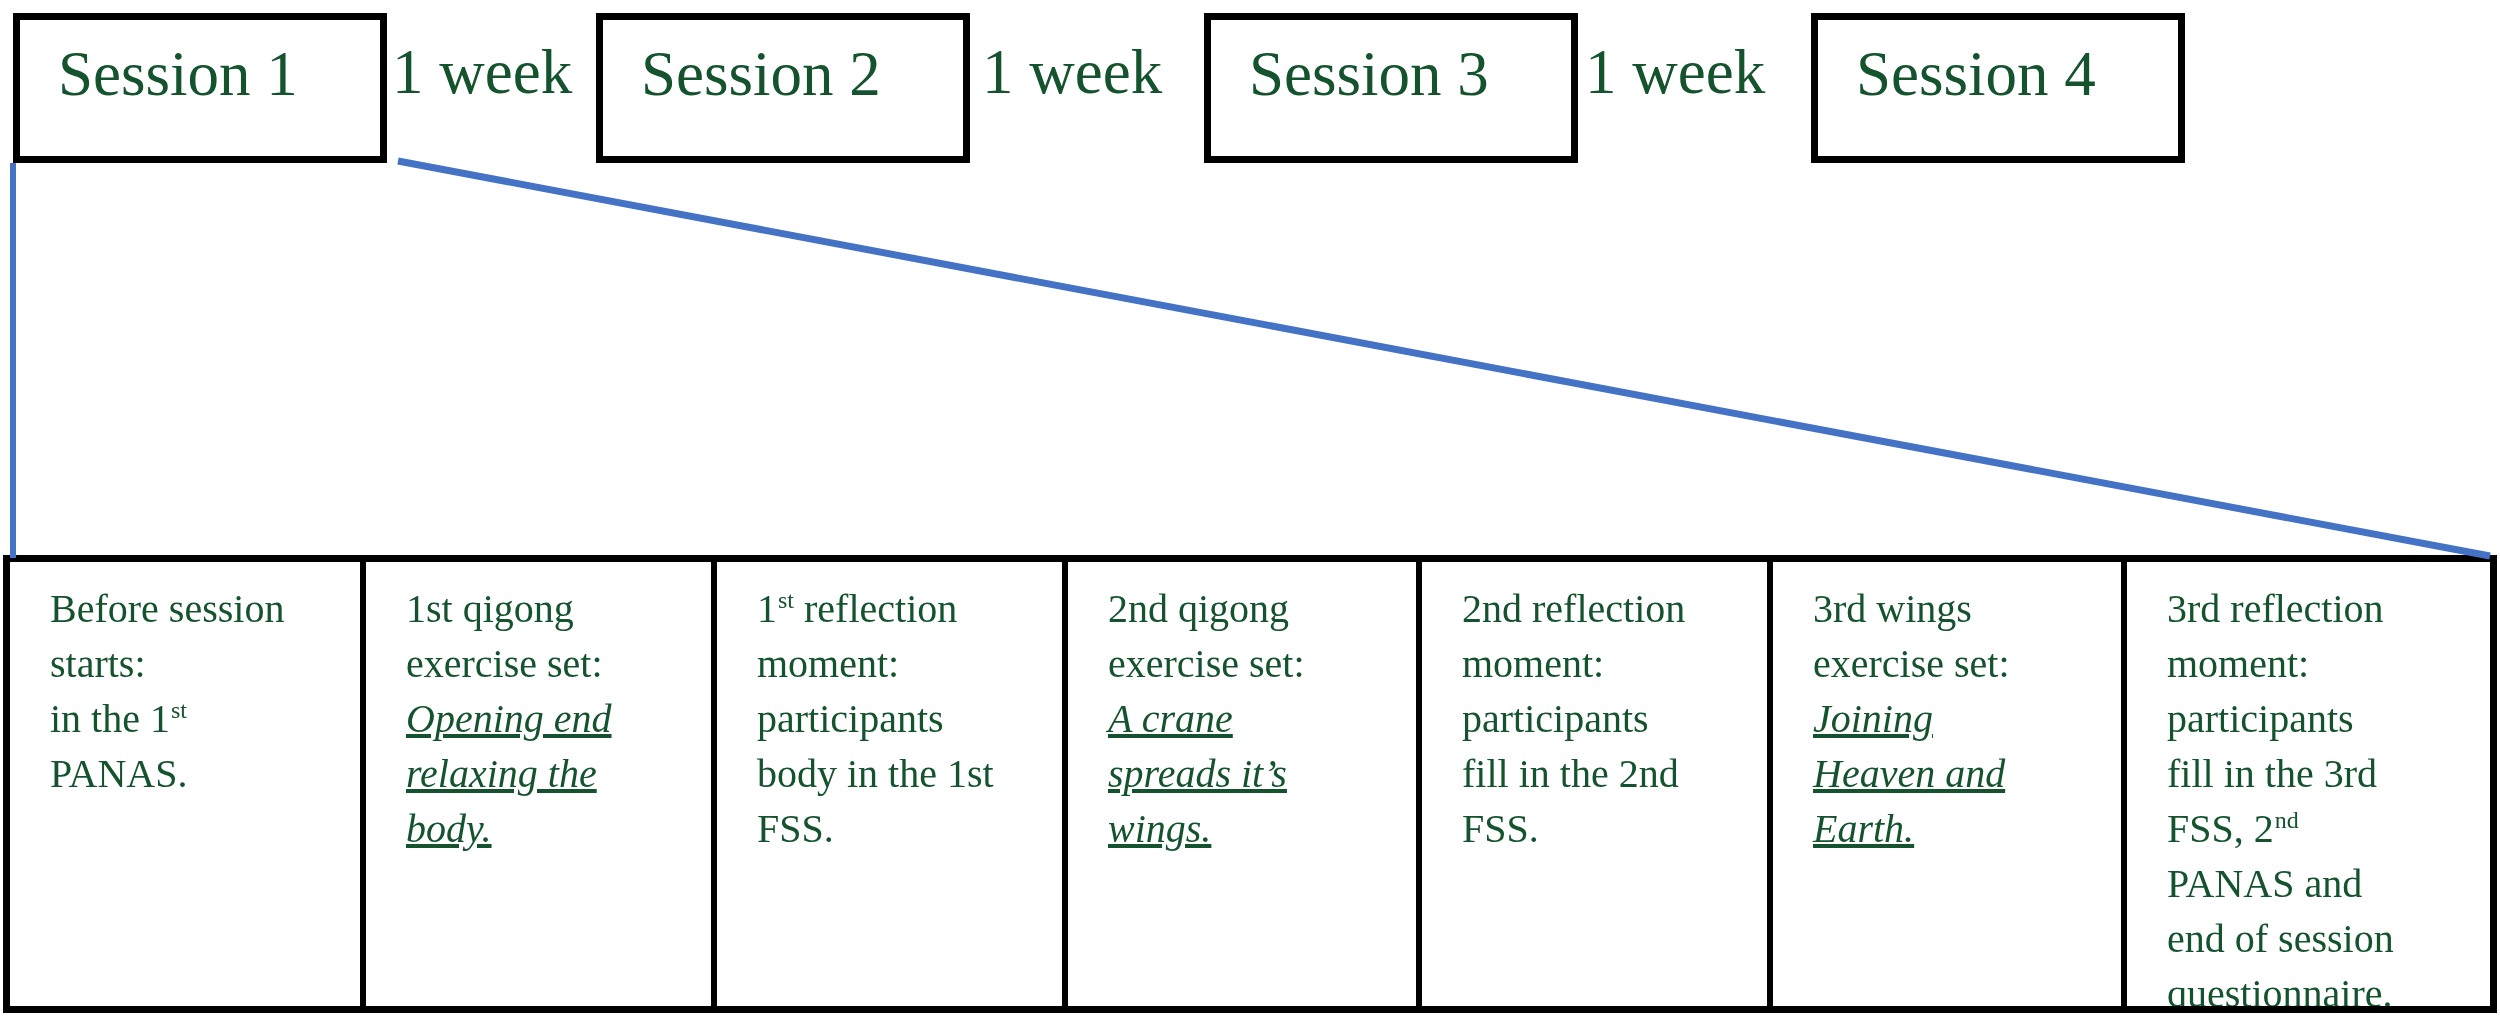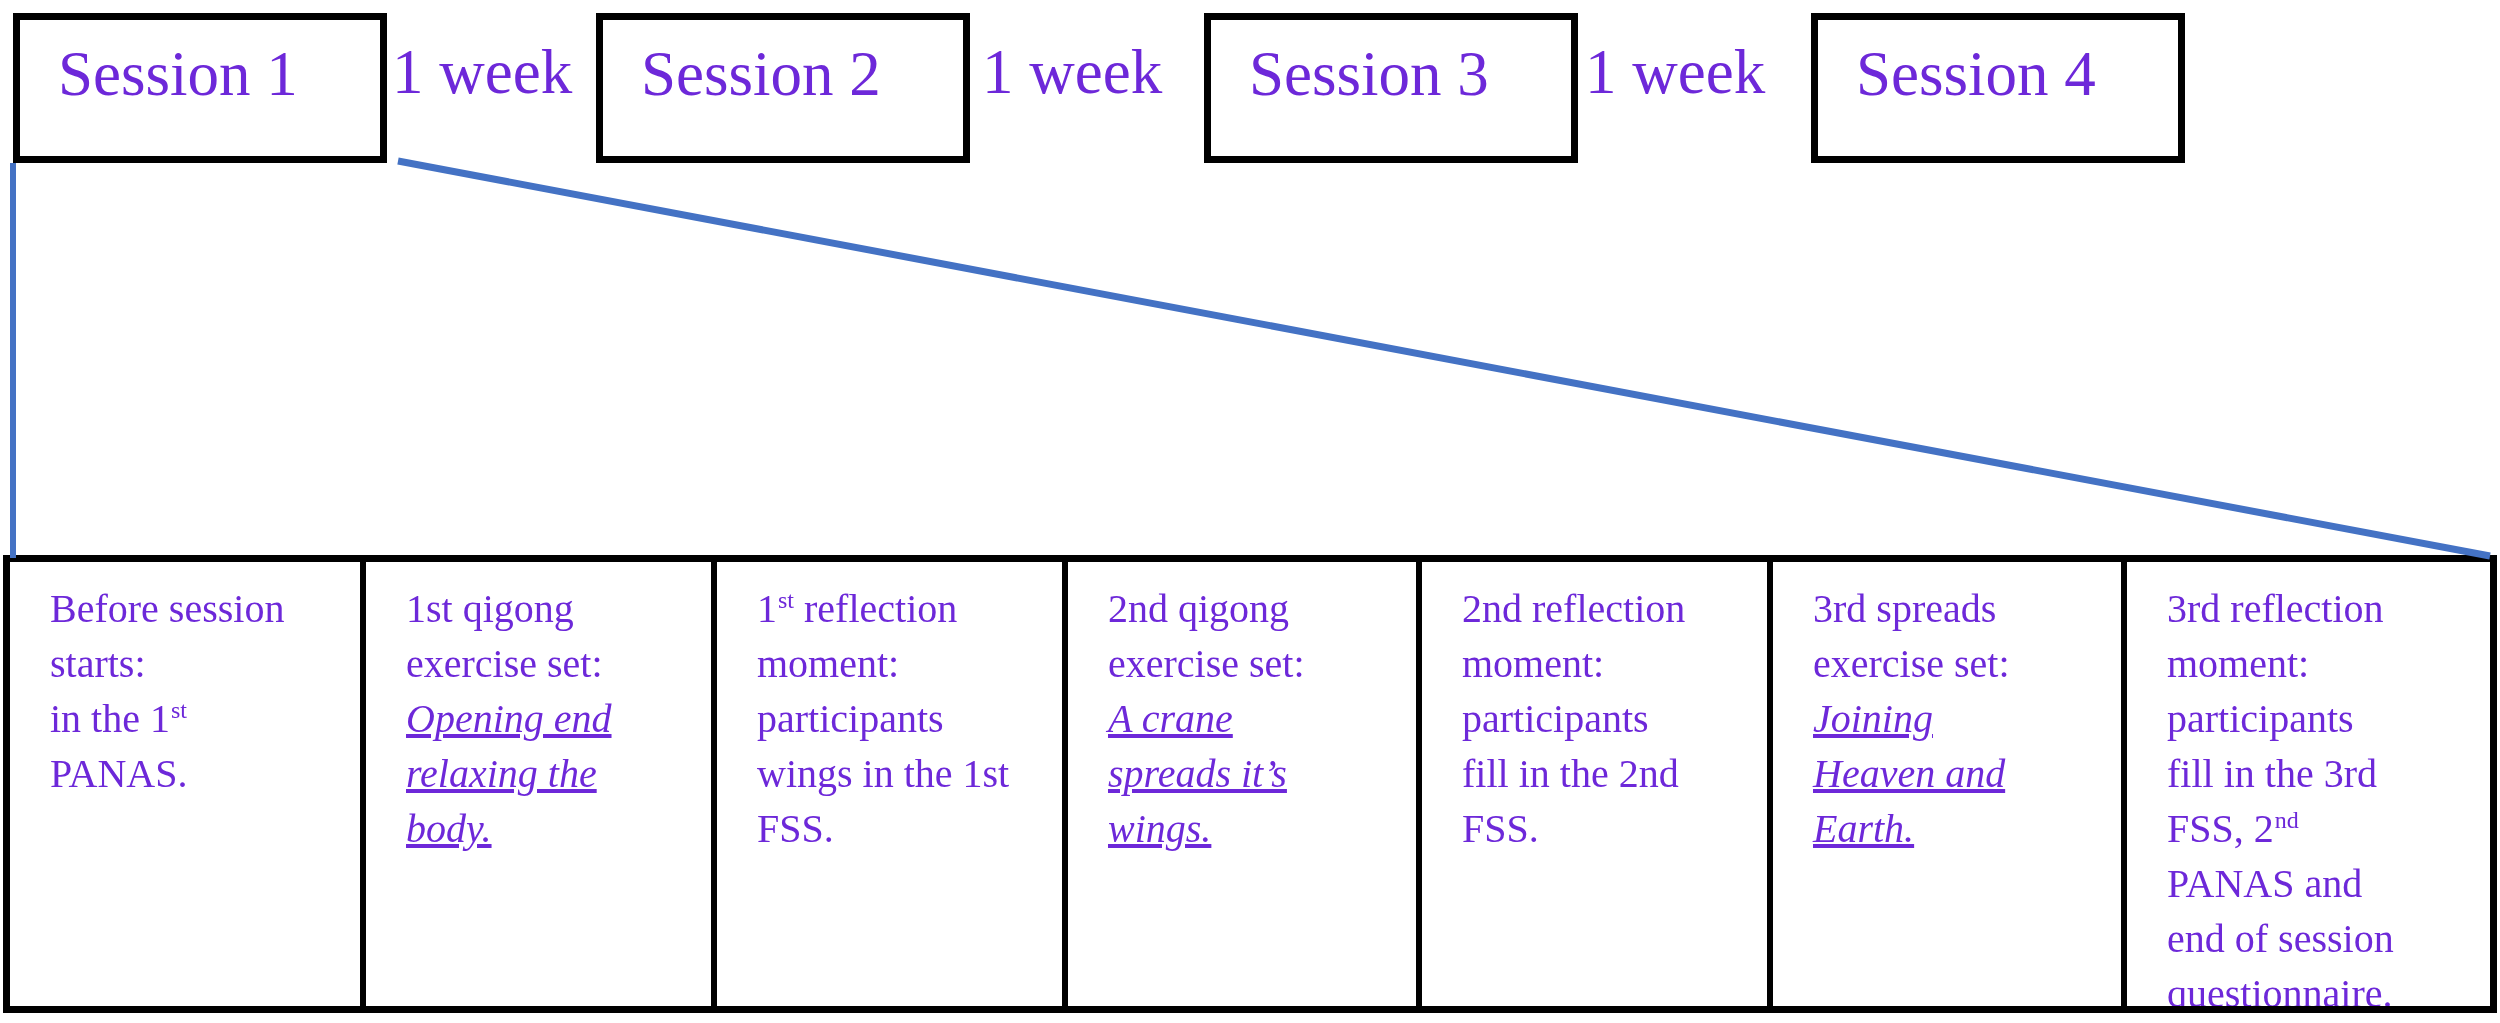--- a/index.html
+++ b/index.html
@@ -3,21 +3,21 @@
 <meta charset="utf-8">
 <style>
   * { margin: 0; padding: 0; box-sizing: border-box; }
   html, body { background: #ffffff; }
   .canvas {
     position: relative;
     width: 2500px;
     height: 1023px;
     background: #ffffff;
     font-family: "Liberation Serif", "DejaVu Serif", serif;
-    color: #6d28d9;
+    color: #14532d;
     overflow: hidden;
   }
   .session-box {
     position: absolute;
     top: 13px;
     height: 150px;
     width: 374px;
     border: 7px solid #000000;
     background: #ffffff;
     z-index: 2;
@@ -98,39 +98,39 @@
         <div class="line"><span>1st qigong</span></div>
         <div class="line"><span>exercise set:</span></div>
         <div class="line"><span class="it">Opening end</span></div>
         <div class="line"><span class="it">relaxing the</span></div>
         <div class="line"><span class="it">body.</span></div>
       </div>
     <div class="detail-cell" style="flex:0 0 351px">
         <div class="line"><span>1</span><span class="sup">st</span><span> reflection</span></div>
         <div class="line"><span>moment:</span></div>
         <div class="line"><span>participants</span></div>
-        <div class="line"><span>wings in the 1st</span></div>
+        <div class="line"><span>body in the 1st</span></div>
         <div class="line"><span>FSS.</span></div>
       </div>
     <div class="detail-cell" style="flex:0 0 354px">
         <div class="line"><span>2nd qigong</span></div>
         <div class="line"><span>exercise set:</span></div>
         <div class="line"><span class="it">A crane</span></div>
         <div class="line"><span class="it">spreads it’s</span></div>
         <div class="line"><span class="it">wings.</span></div>
       </div>
     <div class="detail-cell" style="flex:0 0 351px">
         <div class="line"><span>2nd reflection</span></div>
         <div class="line"><span>moment:</span></div>
         <div class="line"><span>participants</span></div>
         <div class="line"><span>fill in the 2nd</span></div>
         <div class="line"><span>FSS.</span></div>
       </div>
     <div class="detail-cell" style="flex:0 0 354px">
-        <div class="line"><span>3rd spreads</span></div>
+        <div class="line"><span>3rd wings</span></div>
         <div class="line"><span>exercise set:</span></div>
         <div class="line"><span class="it">Joining</span></div>
         <div class="line"><span class="it">Heaven and</span></div>
         <div class="line"><span class="it">Earth.</span></div>
       </div>
     <div class="detail-cell" style="flex:0 0 363px">
         <div class="line"><span>3rd reflection</span></div>
         <div class="line"><span>moment:</span></div>
         <div class="line"><span>participants</span></div>
         <div class="line"><span>fill in the 3rd</span></div>

